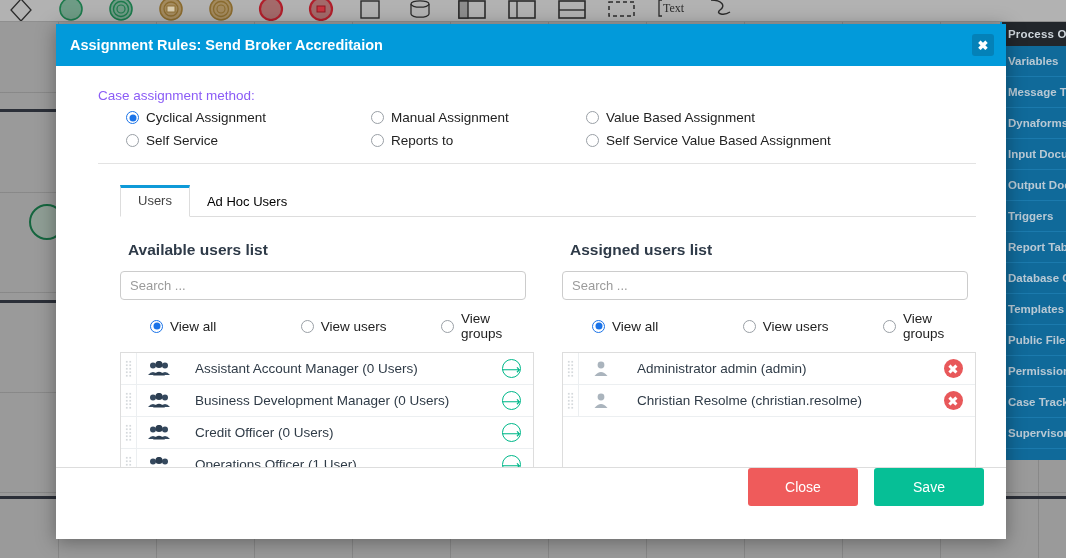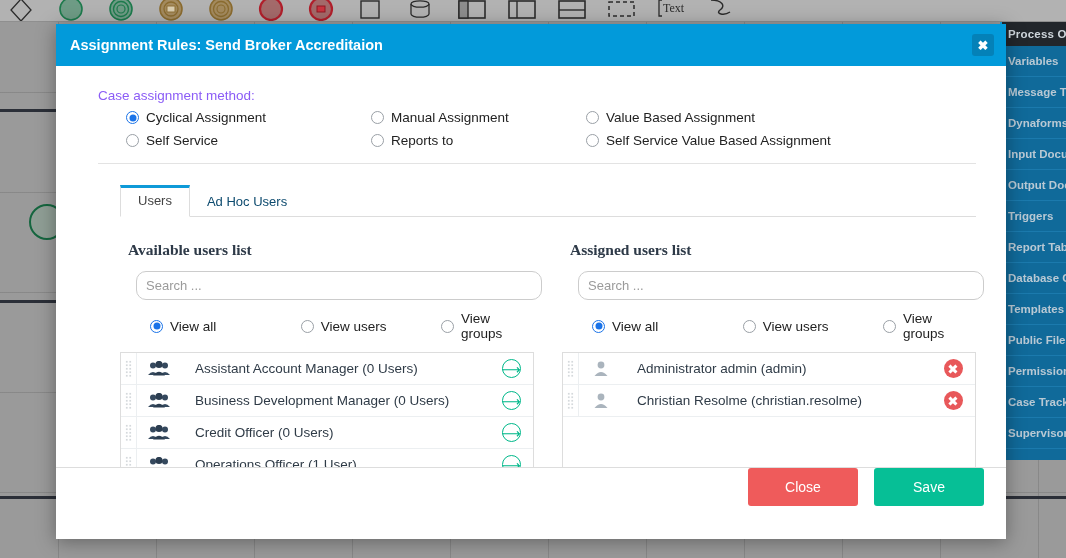--- a/index.html
+++ b/index.html
@@ -125,36 +125,35 @@
   .tab {
     font-size: 13px; padding: 7px 17px 8px;
     cursor: pointer; position: relative; top: 1px;
   }
   .tab.active {
     background: #fff; color: #444;
     border: 1px solid #ddd; border-bottom: 1px solid #fff;
     border-top: 3px solid #0e9ad8;
     padding-top: 5px;
   }
-  .tab.inactive { color: #0c4a6e; }
+  .tab.inactive { color: #000000; }
 
   
   .panes { display: flex; padding: 0 30px 0 64px; gap: 28px; }
   .pane { flex: 1 1 0; min-width: 0; }
   .pane-title {
     font-size: 15.5px; font-weight: bold; color: #2e3a48;
     margin: 24px 0 12px 8px;
-    font-family: Liberation Serif, serif;
   }
   .search {
     width: 100%; height: 29px;
-    border: 1px solid #ccc; border-radius: 10px;
+    border: 1px solid #ccc; border-radius: 4px;
     padding: 0 9px; font-size: 13px; color: #555;
     font-family: "Liberation Sans", sans-serif;
-    margin-left: 16px; width: calc(100% - 8px);
+    margin-left: 0; width: calc(100% - 8px);
   }
   .search::placeholder { color: #9b9b9b; }
   .view-row {
     display: flex; margin: 11px 0 11px 8px;
   }
   .view-row .rad { font-size: 13.5px; }
   .view-row .rad:nth-child(1) { width: 43%; padding-left: 22px; }
   .view-row .rad:nth-child(2) { width: 35%; }
 
   .list {

